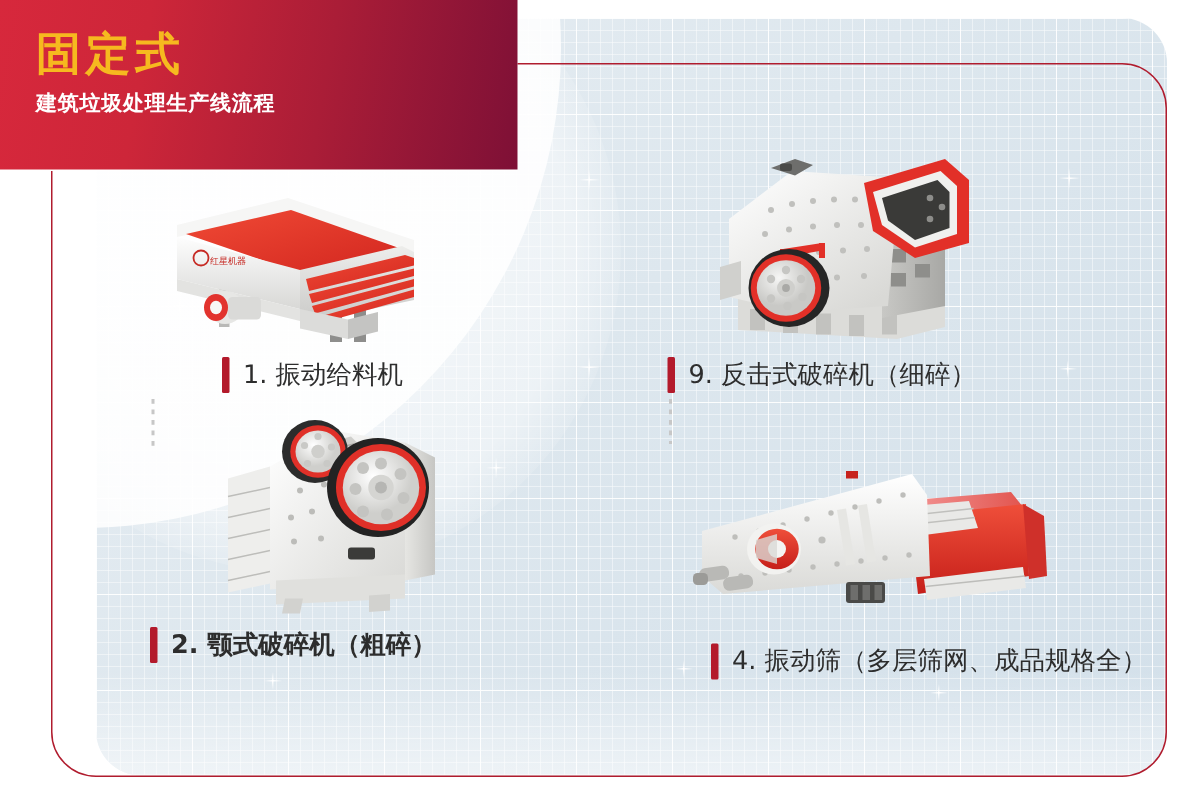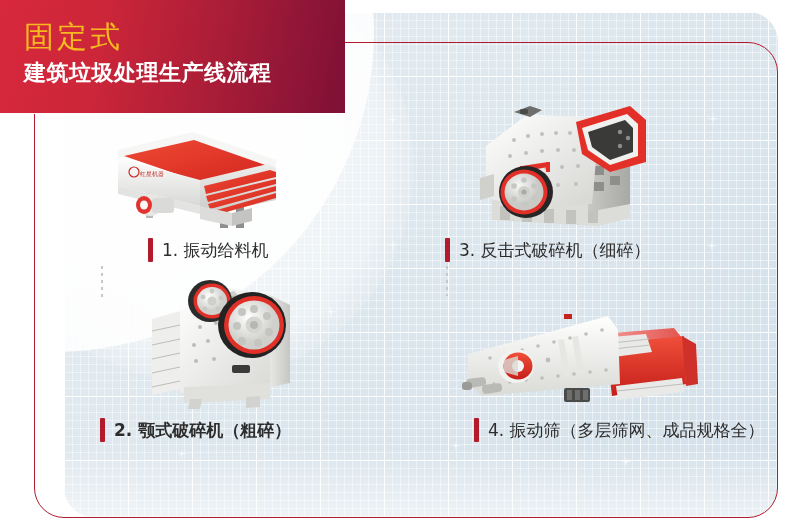--- a/index.html
+++ b/index.html
@@ -74,27 +74,27 @@
     background:linear-gradient(to right,rgba(255,255,255,0),#fff,rgba(255,255,255,0));}
 
   
   .banner{
     position:absolute;left:0;top:0;width:345px;height:113px;
     background:linear-gradient(100deg,#d7283c 0%,#cd2639 28%,#aa1d37 62%,#7e1036 100%);
     z-index:6;
   }
   .banner-title{
     position:absolute;left:24px;top:22px;
-    font-size:30px;font-weight:normal;color:#f6b91f;
+    font-size:30px;font-weight:bold;color:#f6b91f;
     letter-spacing:3px;line-height:1;
     font-family:"DejaVu Sans","Liberation Sans",sans-serif;
   }
   .banner-sub{
     position:absolute;left:24px;top:62px;
-    font-size:22px;font-weight:bold;color:#ffffff;
+    font-size:14px;font-weight:bold;color:#ffffff;
     letter-spacing:.5px;line-height:1;
     font-family:"DejaVu Sans","Liberation Sans",sans-serif;
   }
 
   
   .item{position:absolute;}
   .item-img{position:absolute;}
   .label{position:absolute;display:flex;align-items:center;gap:9px;white-space:nowrap;}
   .label-bar{width:5px;height:24px;background:#b31a2b;flex:none;border-radius:1px;}
   .label-text{
@@ -374,21 +374,21 @@
             <circle cx="55" cy="104" r="2.8"></circle>
           <circle cx="44" cy="99" r="2.8"></circle>
             <circle cx="44" cy="86" r="2.8"></circle>
         </g>
 
         <path d="M10 78 L24 74 L24 96 L10 100 Z" fill="#d0d0cd"></path>
       </svg>
     </div>
     <div class="label" style="left:445px;top:238px;">
       <span class="label-bar"></span>
-      <span class="label-text">3. 反击式破碎机（细碎）</span>
+      <span class="label-text">9. 反击式破碎机（细碎）</span>
     </div>
     <div class="dots" style="left:446px;top:266px;height:30px;"></div>
   </div>
 
   <div class="item" style="left:0;top:0;">
     <div class="item-img" style="left:460px;top:300px;width:250px;height:112px;">
       <svg width="250" height="112" viewBox="0 0 250 112">
         <defs>
           <linearGradient id="vsBody" x1="0" y1="0" x2="0" y2="1">
             <stop offset="0" stop-color="#ffffff"></stop>
@@ -460,19 +460,19 @@
         <rect x="104" y="88" width="26" height="14" rx="2" fill="#4a4a48"></rect>
         <g fill="#6e6e6c">
           <rect x="107" y="90" width="5" height="10"></rect>
             <rect x="115" y="90" width="5" height="10"></rect>
           <rect x="123" y="90" width="5" height="10"></rect>
         </g>
 
         <rect x="104" y="14" width="8" height="5" fill="#c7231d"></rect>
       </svg>
     </div>
-    <div class="label" style="left:445px;top:418px;padding-left:29px;">
+    <div class="label" style="left:445px;top:429px;padding-left:29px;">
       <span class="label-bar"></span>
       <span class="label-text">4. 振动筛（多层筛网、成品规格全）</span>
     </div>
   </div>
 
 </div>
 
 </body></html>

